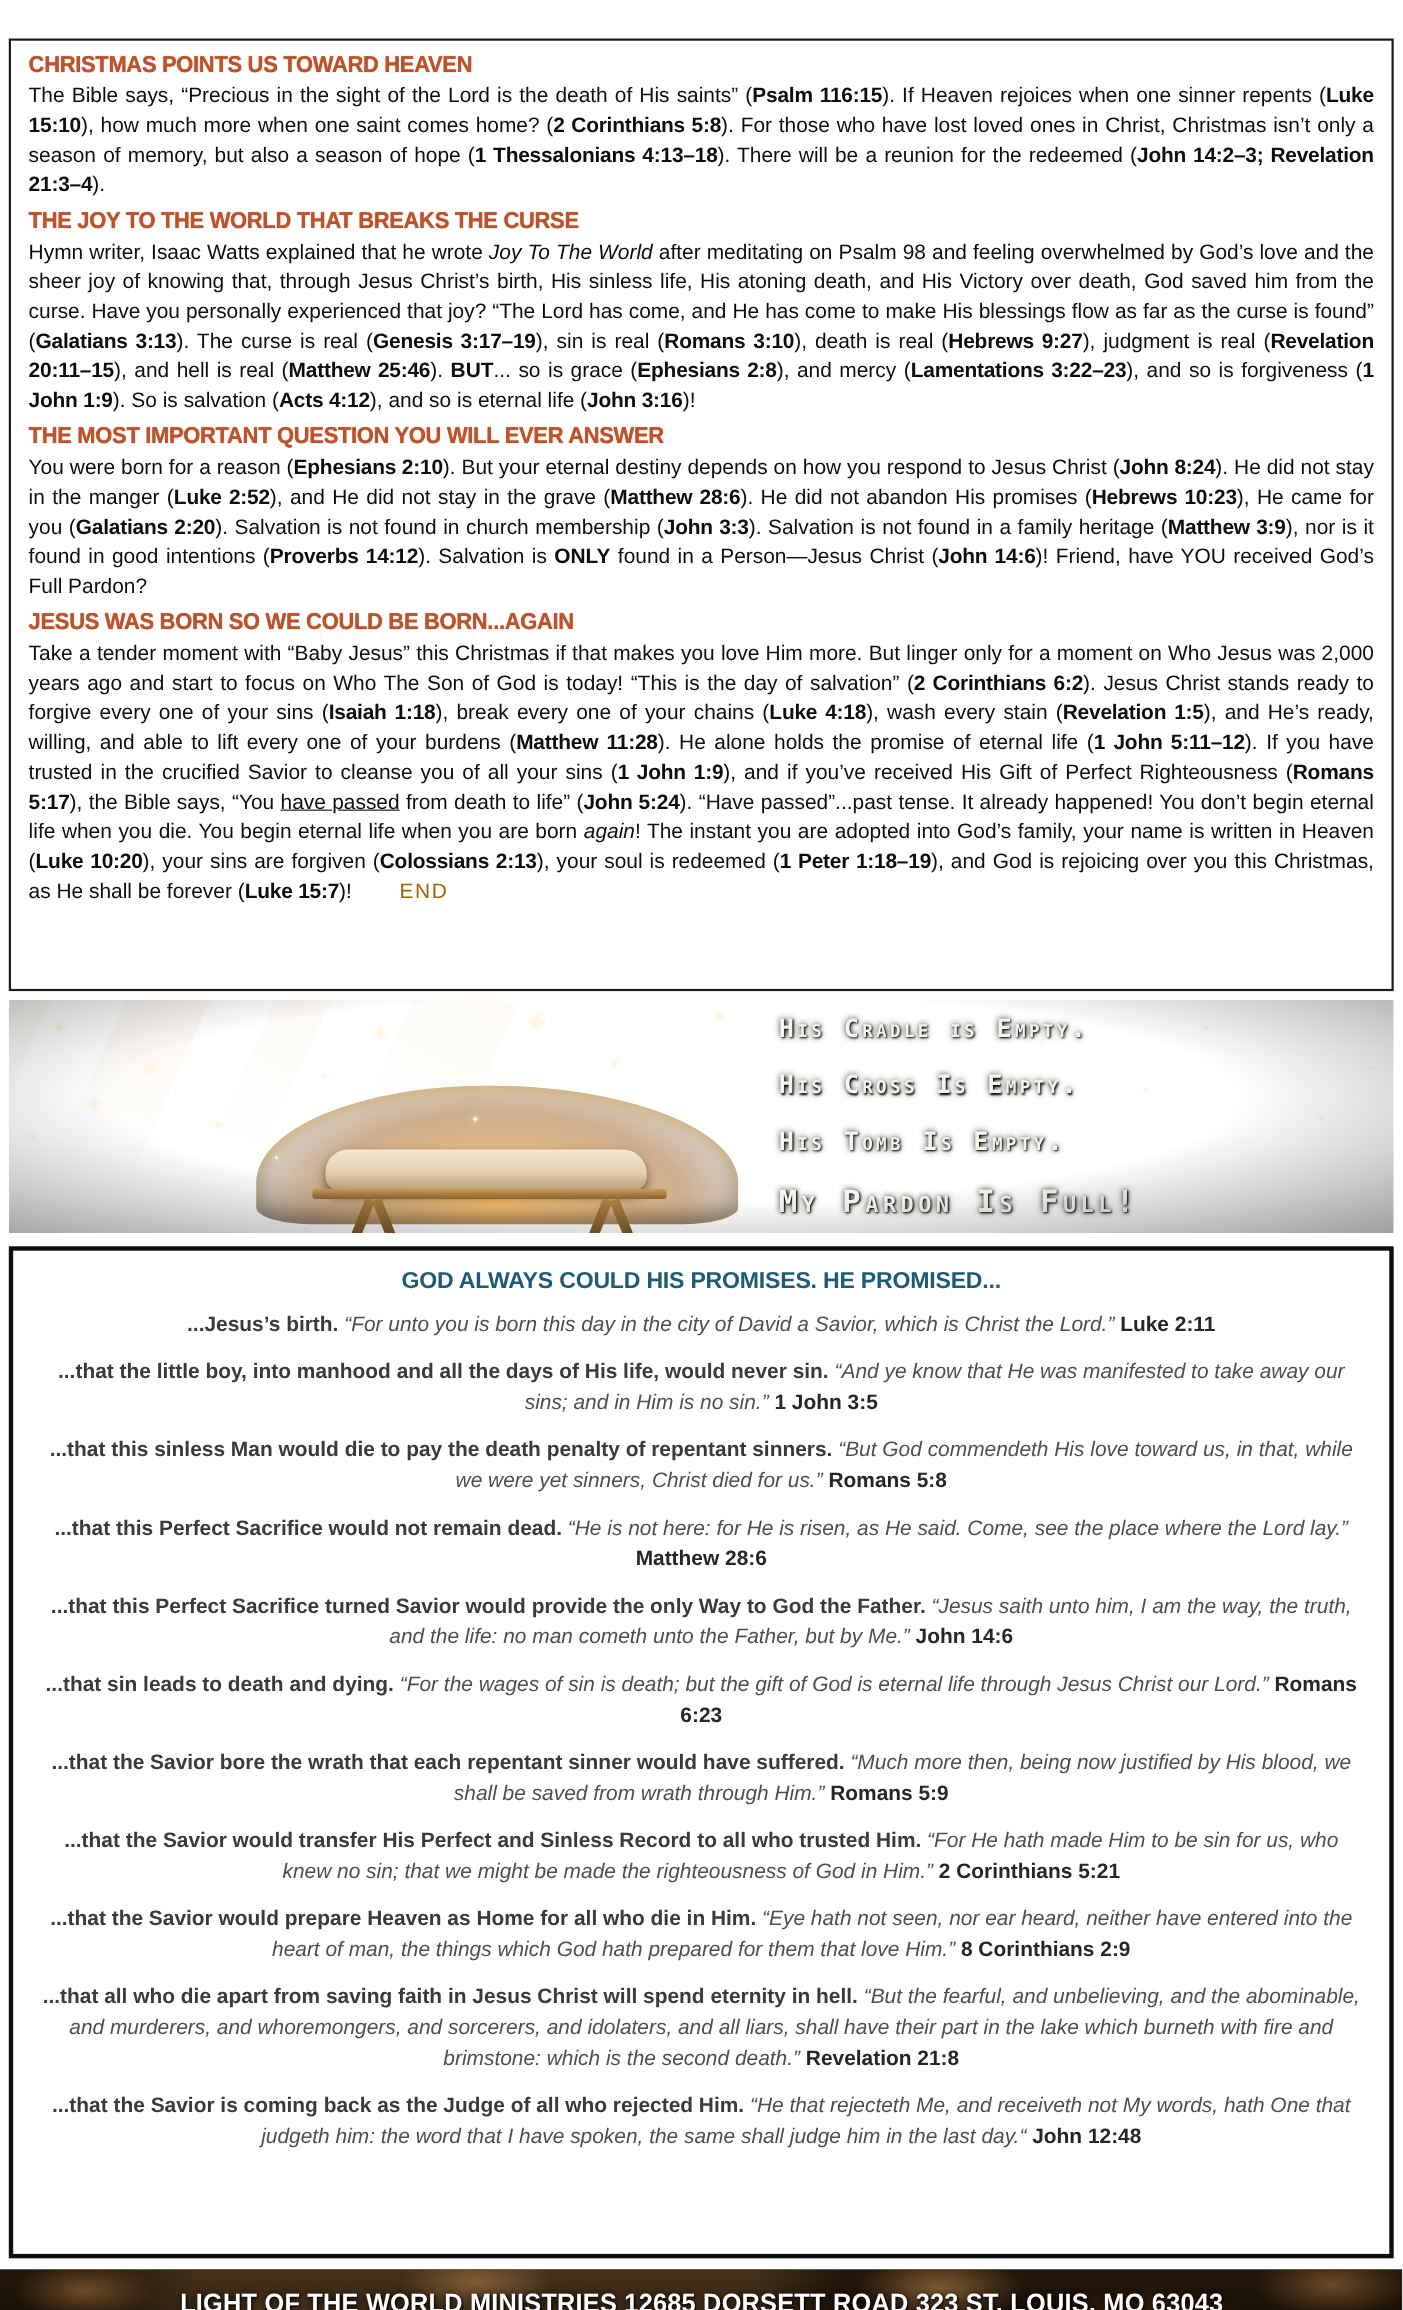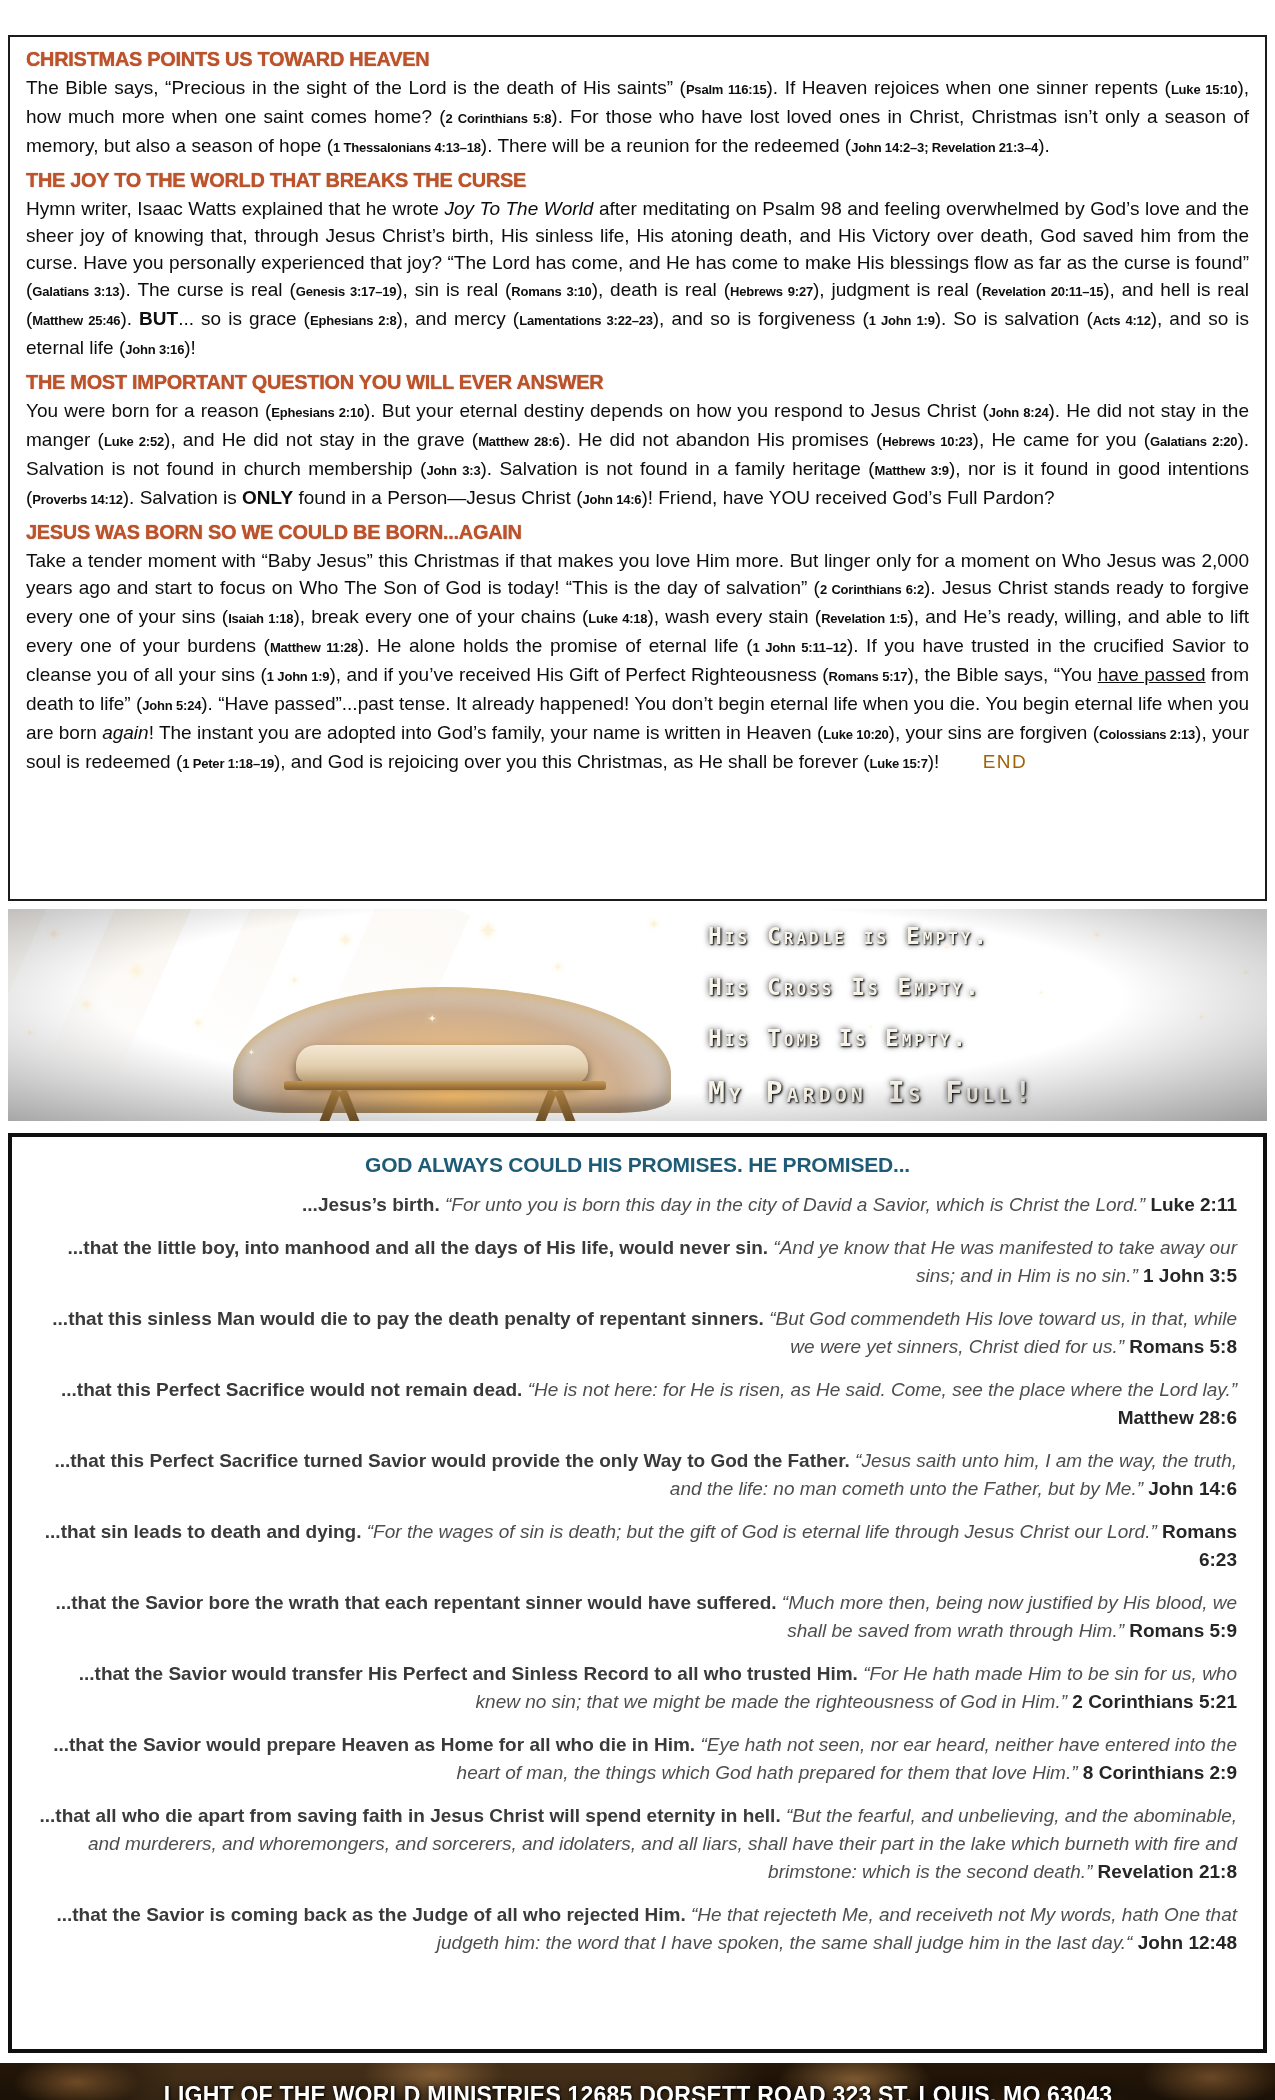--- a/index.html
+++ b/index.html
@@ -17,21 +17,21 @@
   .sec-h {
     display:inline-block; transform:scaleX(.95); transform-origin:left;
     font-size:21px; font-weight:bold; letter-spacing:-.3px;
     color:#C0522A; text-shadow:0 0 1px rgba(128,50,18,.85);
     margin:7px 0 3px 0;
   }
   .sec-h.first { margin-top:0; }
   .sec-b {
     font-size:19px; line-height:27px; text-align:justify; color:#0d0d0d;
   }
-  .sec-b .r { font-weight:bold; font-size:13px; letter-spacing:-.2px; }
+  .sec-b .r { font-weight:bold; font-size:19px; letter-spacing:-.2px; }
   .sec-b b { font-weight:bold; }
   .sec-b .end { font-size:19px; letter-spacing:1.5px; margin-left:38px; color:#a16207; }
 
   
   .banner {
     position:absolute; left:8px; top:882px; width:1259px; height:212px; overflow:hidden;
     background:
       radial-gradient(ellipse 260px 110px at 29% 72%, rgba(255,198,104,.95), rgba(226,142,48,.55) 42%, rgba(120,62,20,.22) 66%, rgba(0,0,0,0) 78%),
       radial-gradient(ellipse 560px 170px at 34% 55%, rgba(214,150,66,.35), rgba(0,0,0,0) 75%),
       radial-gradient(ellipse 520px 150px at 82% 92%, rgba(170,88,24,.42), rgba(0,0,0,0) 72%),
@@ -84,21 +84,21 @@
 
   
   .promises-box {
     position:absolute; left:8px; top:1106px; width:1259px; height:920px;
     border:4px solid #0f0f0f; background:#fff; padding:14px 26px 0 26px; overflow:hidden;
   }
   .prom-h {
     text-align:center; font-size:21px; font-weight:bold; color:#1E5B77;
     letter-spacing:-.2px; margin:2px 0 14px 0;
   }
-  .prom-item { font-size:19px; line-height:28px; margin-bottom:15px; text-align:right; color:#222; }
+  .prom-item { font-size:19px; line-height:28px; margin-bottom:15px; text-align:center; color:#222; }
   .prom-item .lead  { font-weight:bold; color:#3a3a3a; }
   .prom-item .quote { font-style:italic; color:#4e4e4e; }
   .prom-item .pref  { font-weight:bold; color:#262626; }
 
   
   .footer {
     position:absolute; left:0; top:2036px; width:1275px; height:64px;
     display:flex; align-items:center; justify-content:center; overflow:hidden;
     background:
       linear-gradient(90deg, rgba(0,0,0,0) 6%, rgba(150,110,64,.28) 14%, rgba(150,110,64,.28) 54%, rgba(0,0,0,0) 60%),

